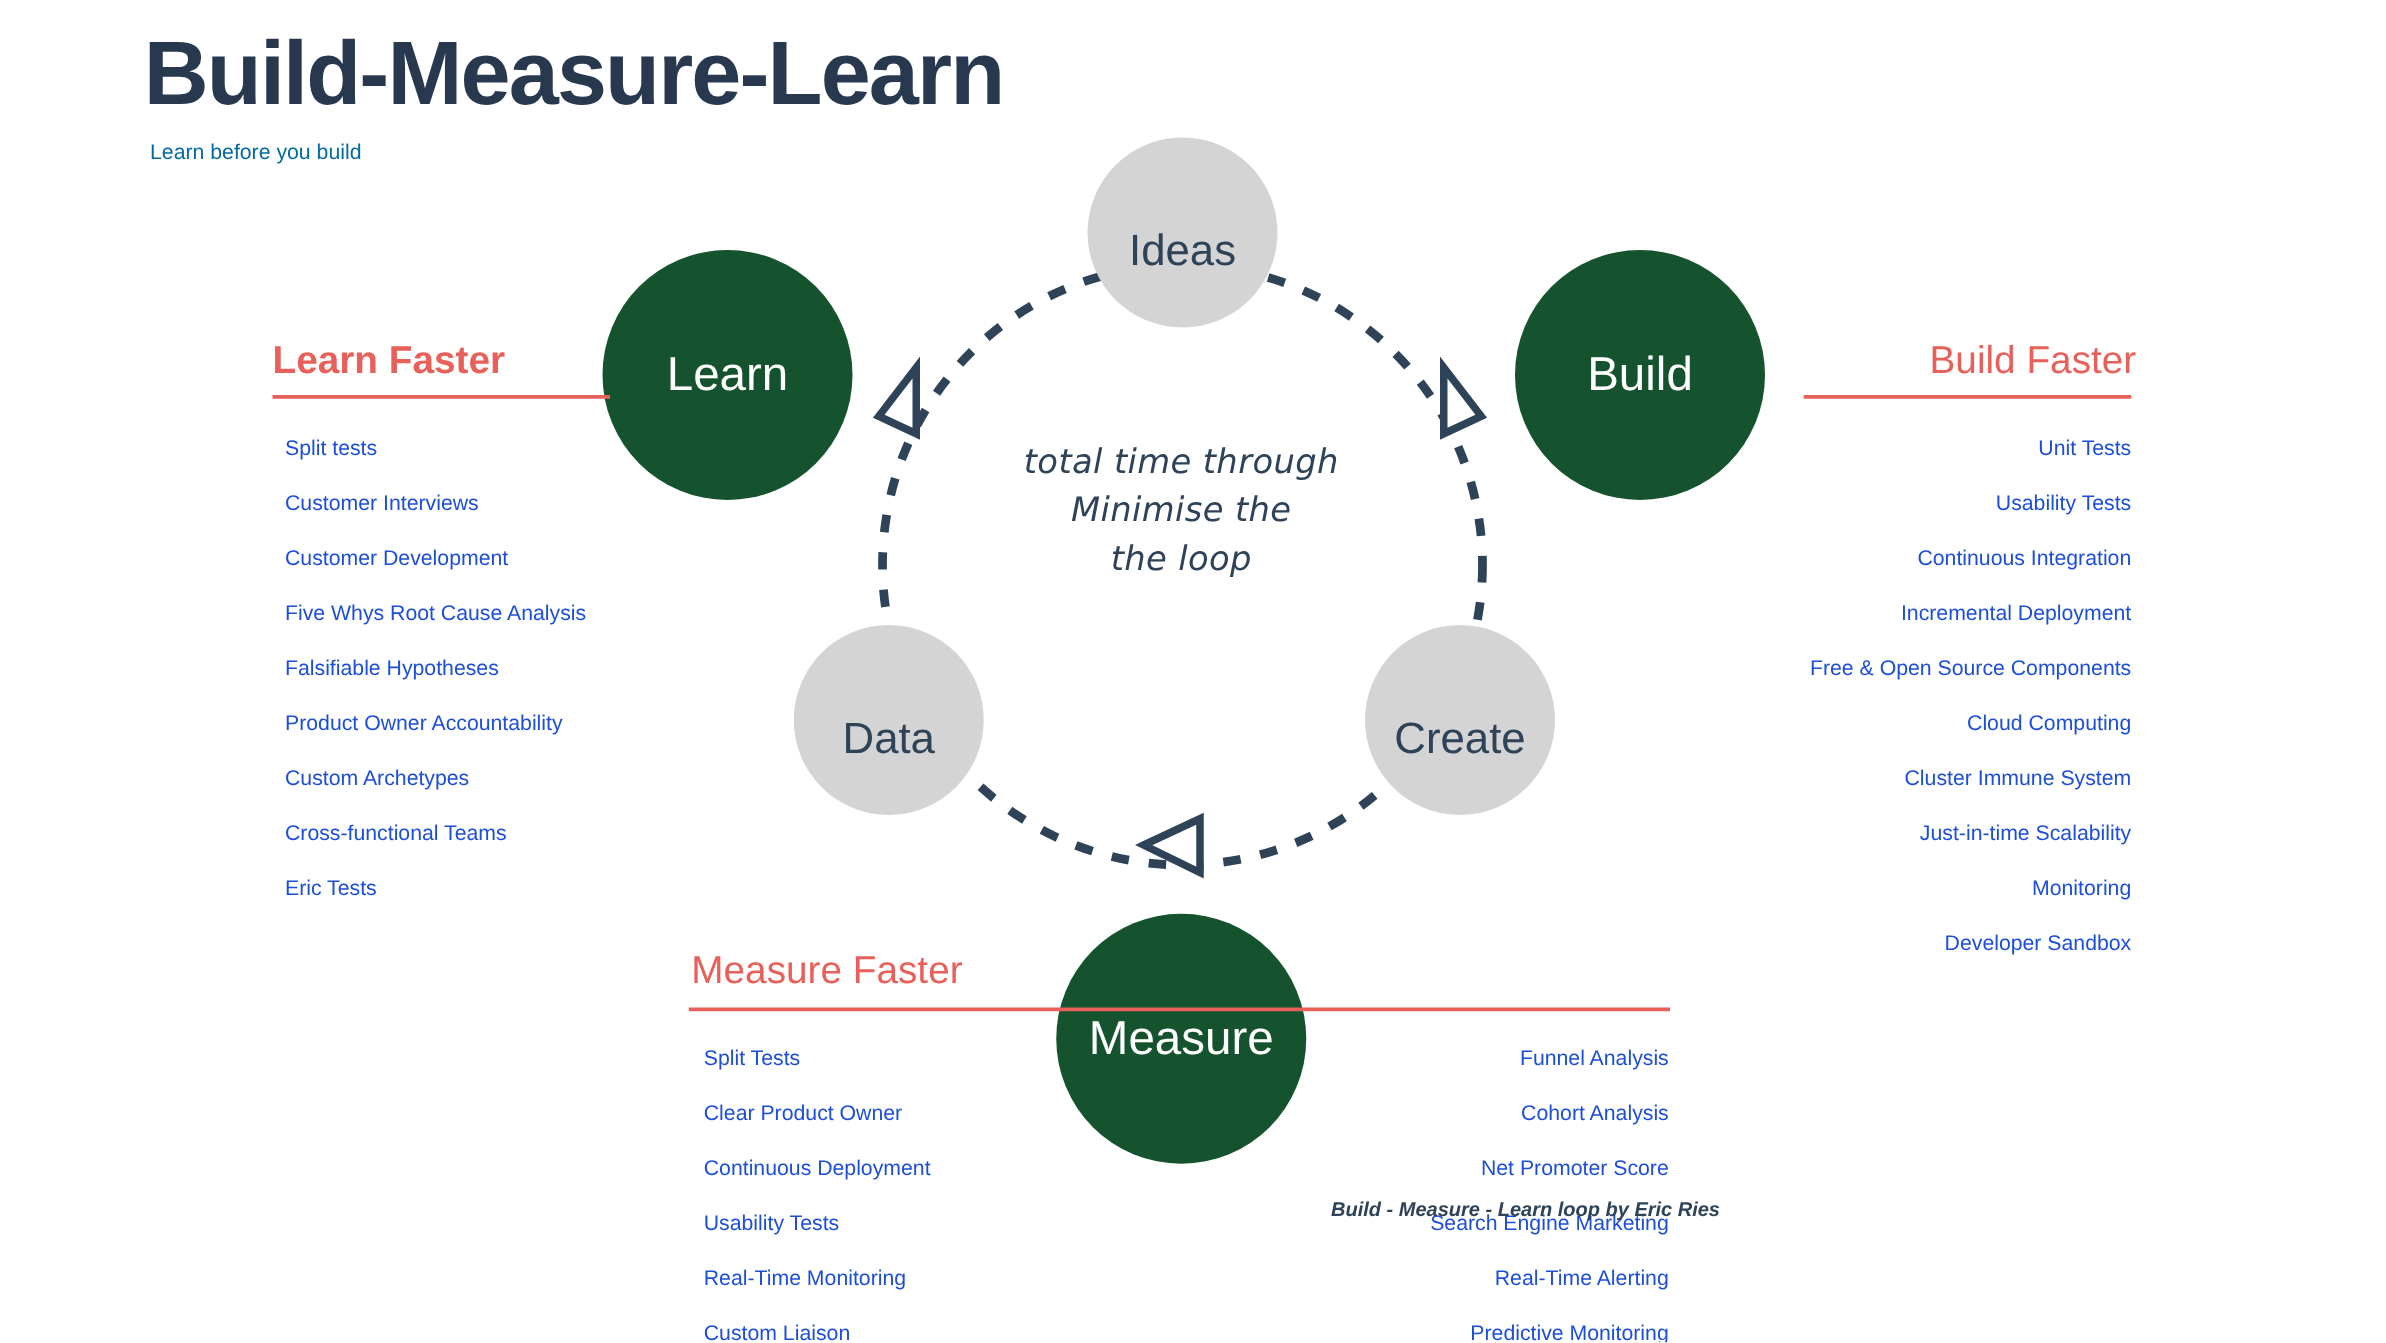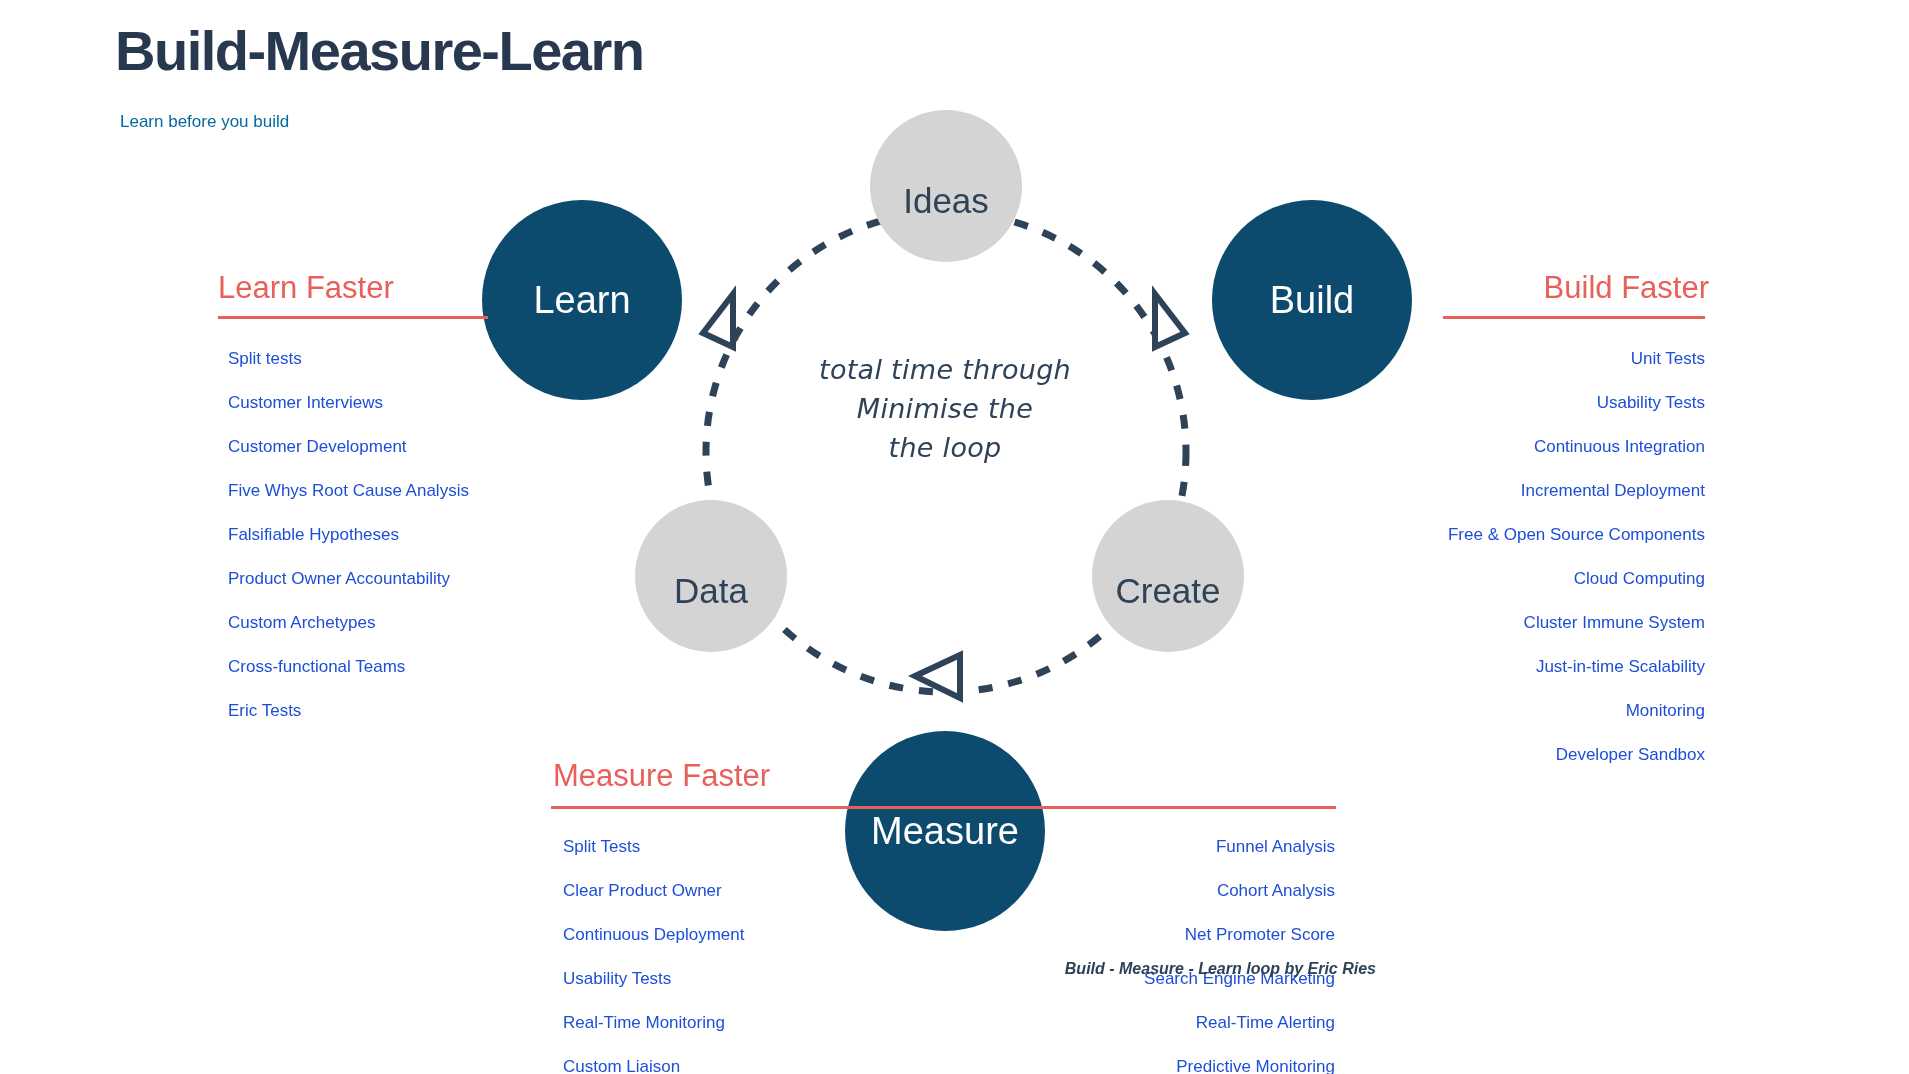--- a/index.html
+++ b/index.html
@@ -18,21 +18,21 @@
     height: 1074px;
     background: #ffffff;
     overflow: hidden;
   }
 
   
   .page-title {
     position: absolute;
     left: 115px;
     top: 22px;
-    font-size: 56px;
+    font-size: 72px;
     font-weight: bold;
     letter-spacing: -1.5px;
     color: #28394f;
     line-height: 1.05;
     white-space: nowrap;
   }
   .page-subtitle {
     position: absolute;
     left: 120px;
     top: 112px;
@@ -68,21 +68,21 @@
     background: #d4d4d4;
     width: 152px;
     height: 152px;
   }
   .node.gray .node-label {
     color: #2e4258;
     font-size: 35px;
     margin-top: 28px;
   }
   .node.red {
-    background: #0c4a6e;
+    background: #14532d;
     width: 200px;
     height: 200px;
     align-items: center;
   }
   .node.red .node-label {
     color: #ffffff;
     font-size: 38px;
   }
   #node-ideas  { left: 870px;  top: 110px; }
   #node-data   { left: 635px;  top: 500px; }
@@ -113,21 +113,21 @@
     color: #e8605a;
     white-space: nowrap;
     line-height: 1;
   }
   .rule {
     position: absolute;
     height: 3px;
     background: #e8605a;
   }
 
-  #title-learn   { left: 218px;  top: 272px; }
+  #title-learn   { left: 218px;  top: 272px; font-weight: bold; }
   #rule-learn    { left: 218px;  top: 316px; width: 270px; }
   #title-build   { right: 200px; top: 272px; }
   #rule-build    { left: 1443px; top: 316px; width: 262px; }
   #title-measure { left: 553px;  top: 760px; }
   #rule-measure  { left: 551px;  top: 806px; width: 785px; }
 
   
   .list {
     position: absolute;
     font-size: 17px;

